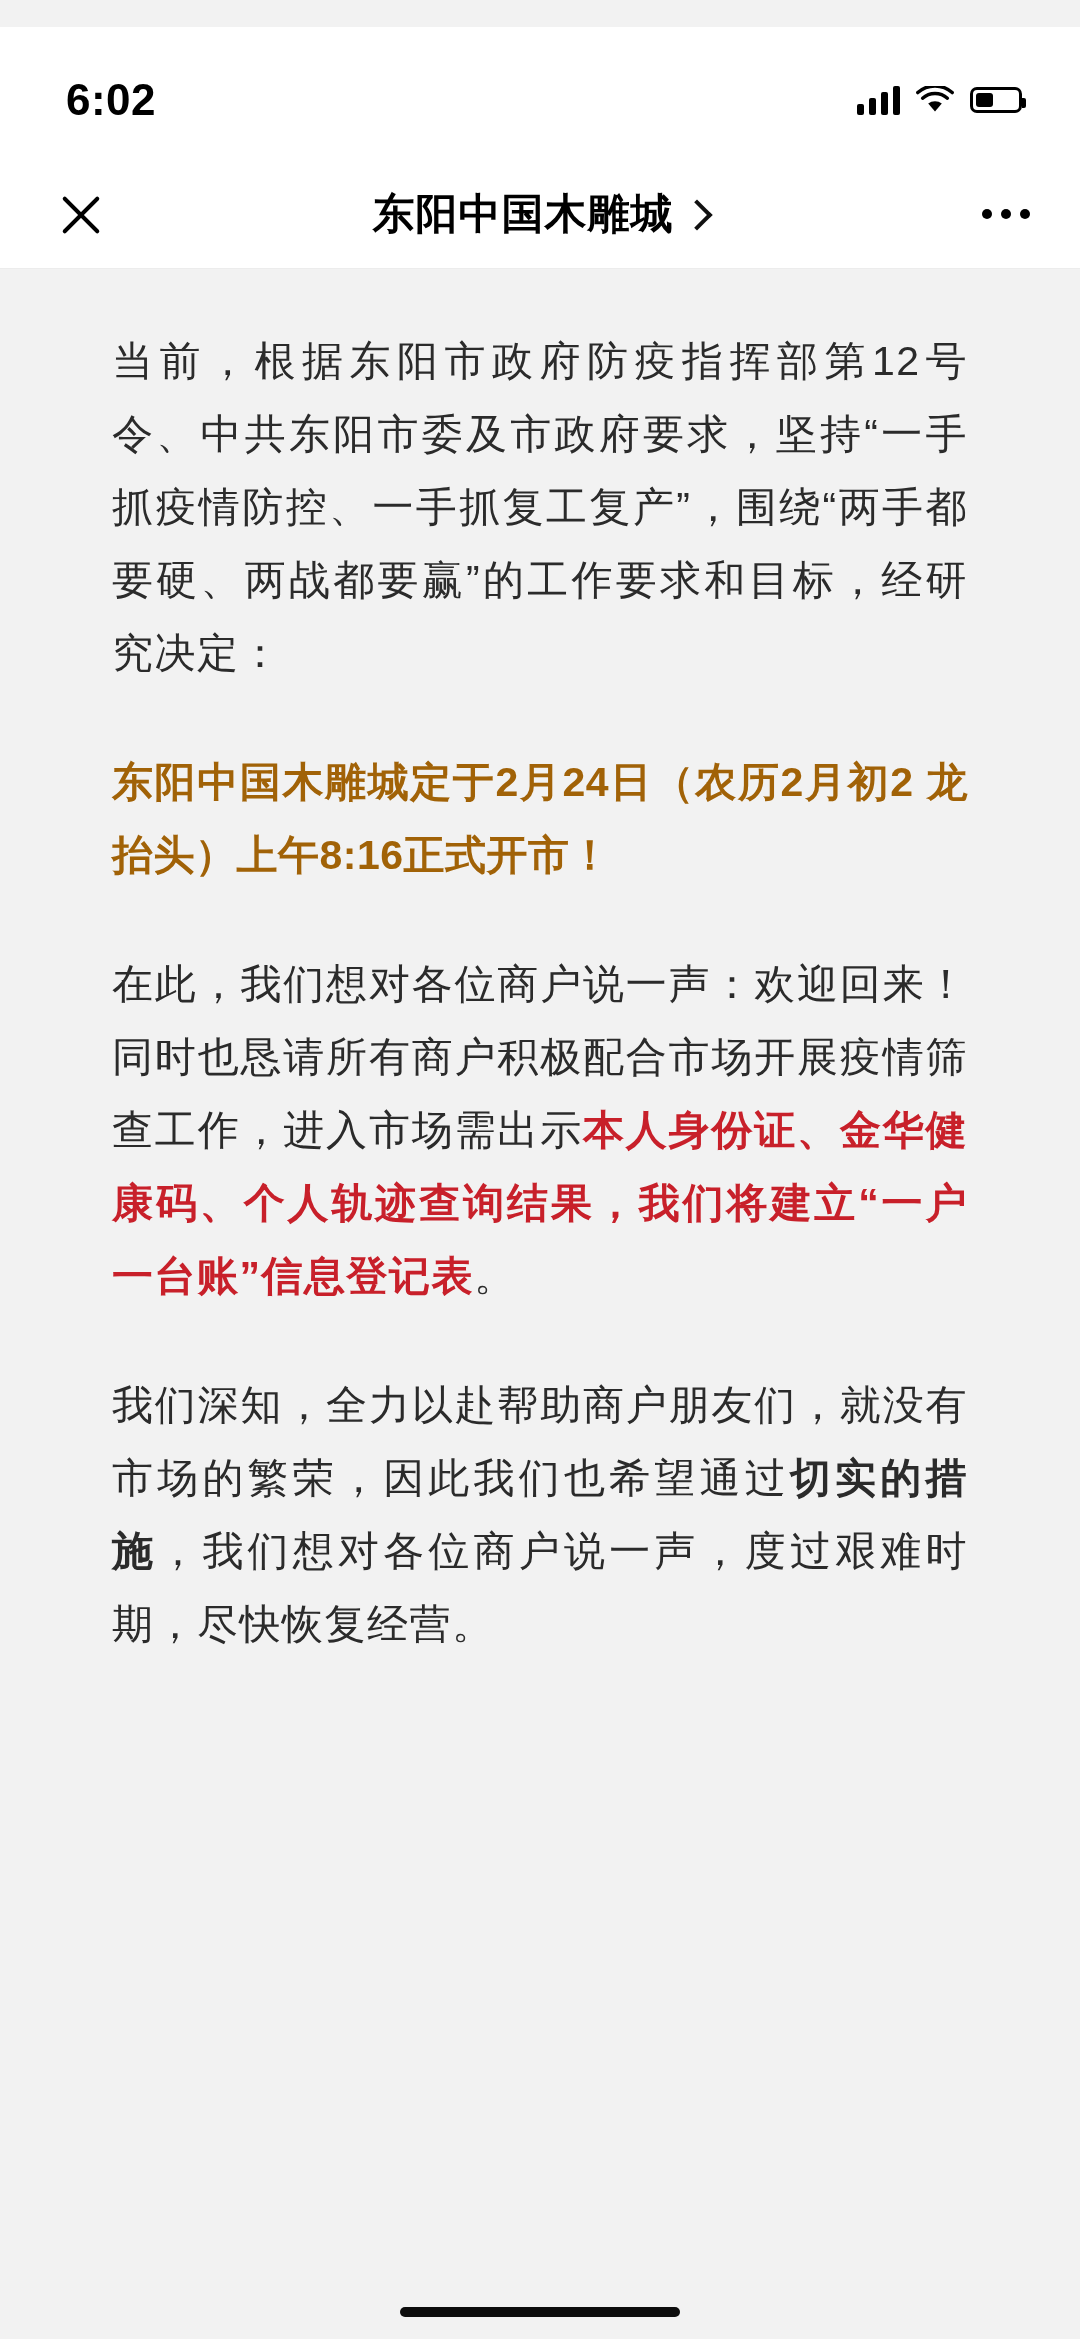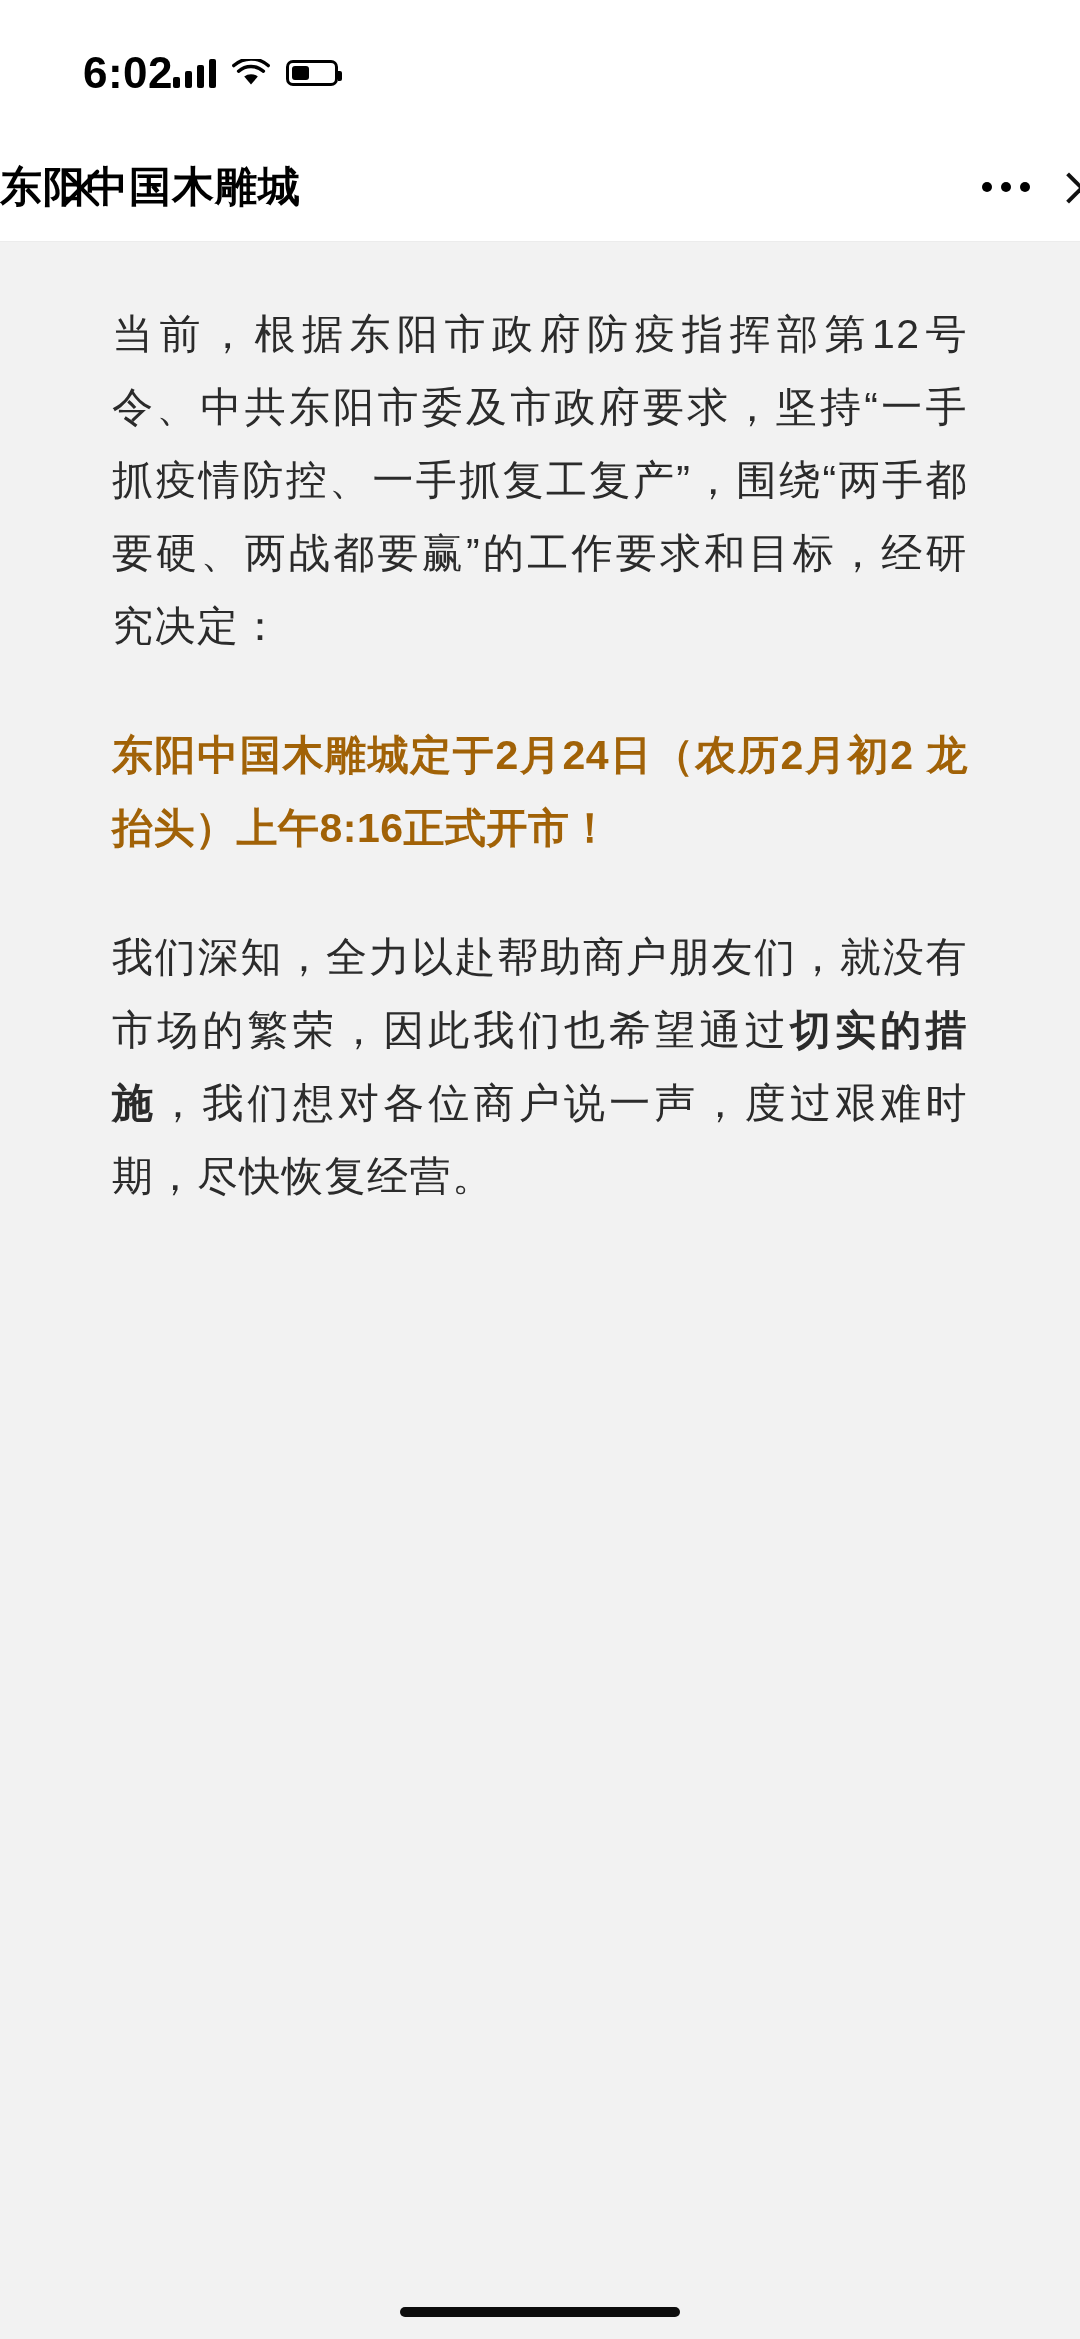--- a/index.html
+++ b/index.html
@@ -23,23 +23,25 @@
     display: flex;
     flex-direction: column;
   }
 
   
   .status-bar {
     height: 132px;
     background: #ffffff;
     display: flex;
     align-items: center;
-    padding: 0 58px 0 83px;
+    justify-content: space-between;
+    padding: 0 58px 0 66px;
     box-sizing: border-box;
     flex: 0 0 auto;
+    margin-top: 27px;
   }
   .status-time {
     font-size: 44px;
     font-weight: 700;
     color: #000000;
     letter-spacing: 0.5px;
     padding-top: 14px;
   }
   .status-right {
     display: flex;
@@ -124,21 +126,21 @@
     border-radius: 2px;
   }
   .nav-close::before { transform: rotate(45deg); }
   .nav-close::after  { transform: rotate(-45deg); }
 
   .nav-title-wrap {
     position: absolute;
     left: 0; right: 0;
     display: flex;
     align-items: center;
-    justify-content: space-between;
+    justify-content: center;
     gap: 12px;
     pointer-events: none;
   }
   .nav-title {
     font-size: 42px;
     font-weight: 700;
     color: #000000;
     letter-spacing: 1px;
   }
   .nav-chevron {
@@ -245,18 +247,19 @@
         <i></i>
       </div>
   </div>
 
   <div class="article">
     <p class="para">当前，根据东阳市政府防疫指挥部第12号令、中共东阳市委及市政府要求，坚持“一手抓疫情防控、一手抓复工复产”，围绕“两手都要硬、两战都要赢”的工作要求和目标，经研究决定：</p>
 
     <p class="para red">东阳中国木雕城定于2月24日（农历2月初2 龙抬头）上午8:16正式开市！</p>
 
 
+    <p class="para"><span>在此，我们想对各位商户说一声：欢迎回来！同时也恳请所有商户积极配合市场开展疫情筛查工作，进入市场需出示</span><span class="red">本人身份证、金华健康码、个人轨迹查询结果，我们将建立“一户一台账”信息登记表</span><span>。</span></p>
 
     <p class="para"><span>我们深知，全力以赴帮助商户朋友们，就没有市场的繁荣，因此我们也希望通过</span><span class="bold">切实的措施</span><span>，我们想对各位商户说一声，度过艰难时期，尽快恢复经营。</span></p>
   </div>
 
   <div class="home-indicator"></div>
 </div>
 
 </body></html>

